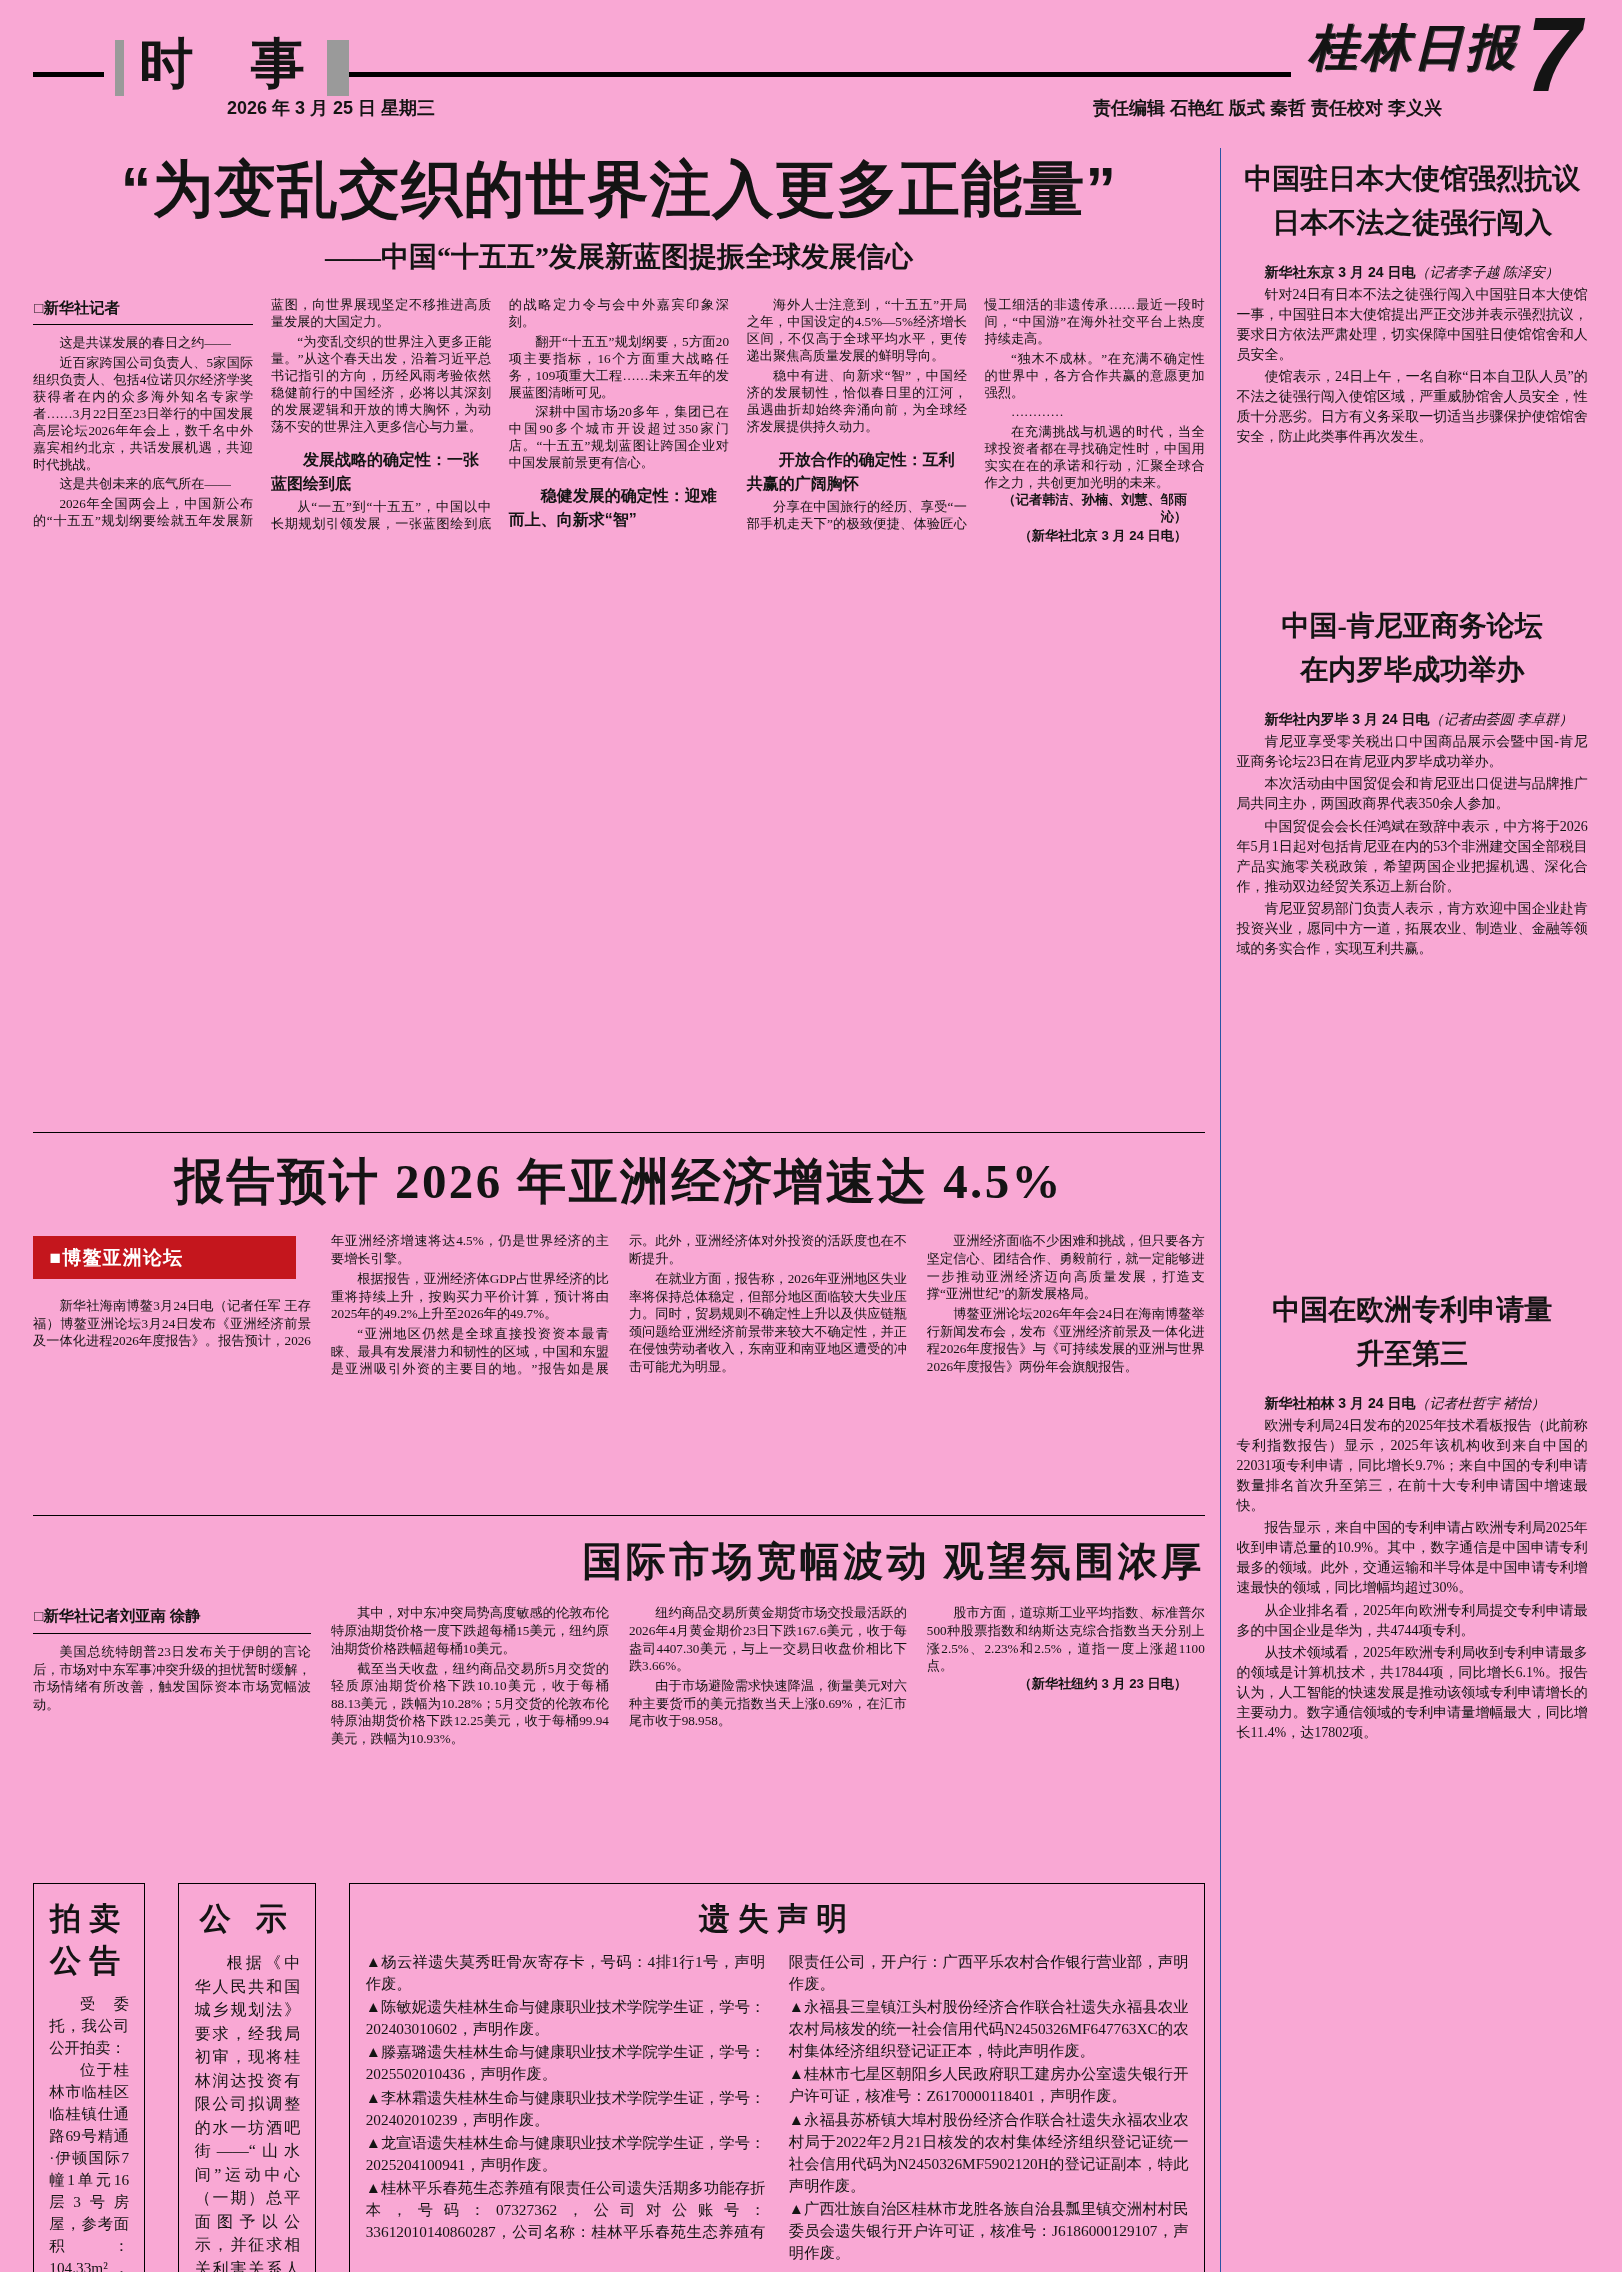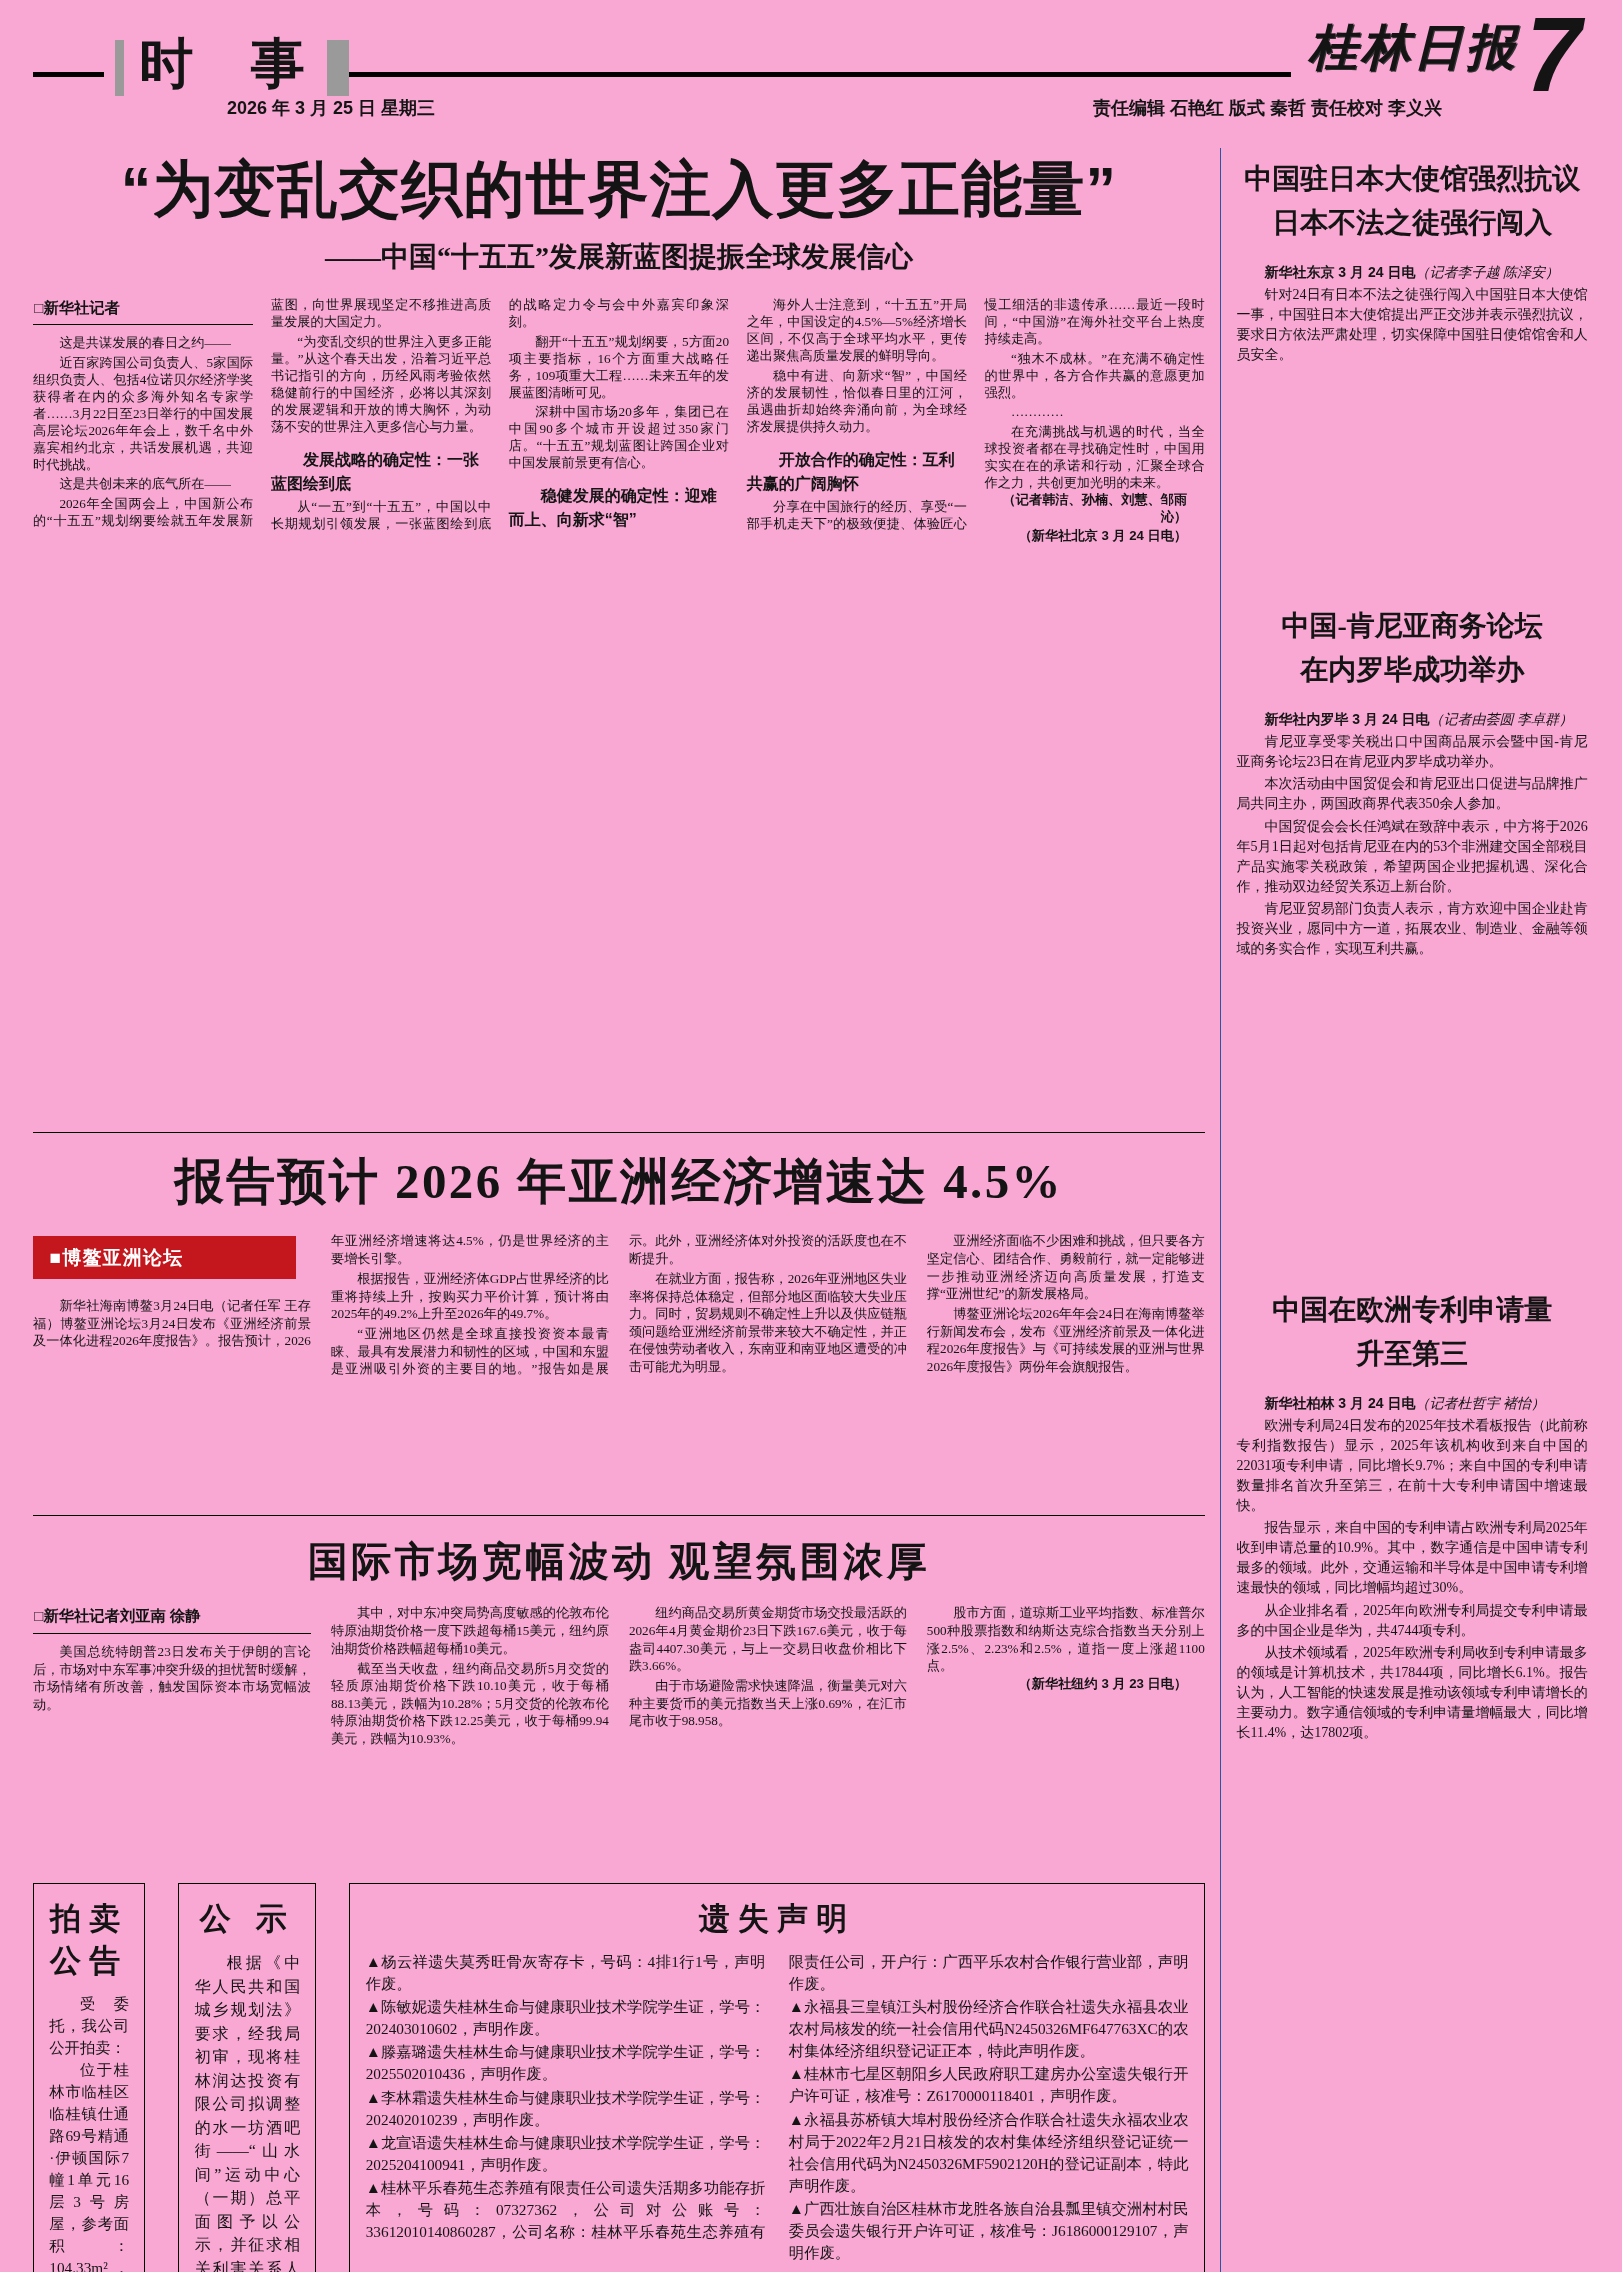--- a/index.html
+++ b/index.html
@@ -35,21 +35,21 @@
   .byline-box { font-family:"Liberation Sans", sans-serif; font-weight:bold; font-size:15.3px; border-bottom:1.8px solid #000; padding:2.4px 0 8.2px 1.2px; margin-bottom:9.4px; }
   .lead-body p, .news-body p, .aside-body p { text-indent:2em; margin-bottom:2.4px; }
   .col-subhead { font-family:"Liberation Sans", sans-serif; font-weight:900; font-size:16px; text-align:left; text-indent:2em !important; margin:13px 0 10.6px 0; line-height:1.5; }
   .sign-off { text-align:right; font-family:"Liberation Sans", sans-serif; font-weight:bold; text-indent:0 !important; padding-right:17.6px; }
   .h-rule { height:1.8px; background:#000; margin:15.3px 0 5.9px 0; }
   
   .boao-headline { text-align:center; font-size:49px; font-weight:900; letter-spacing:2.4px; margin:15.3px 0 17.6px 0; font-family:"Liberation Serif", serif; }
   .boao-body { height:267px; column-count:4; column-gap:20px; font-size:13.2px; line-height:17.6px; text-align:justify; }
   .kicker { background:#c4161d; color:#fff; font-family:"Liberation Sans", sans-serif; font-weight:900; font-size:19px; padding:13px 16.5px; margin:3.5px 15.3px 17.6px 0; letter-spacing:1.2px; }
   
-  .market-headline { text-align:center; font-size:40px; font-weight:900; letter-spacing:3.5px; margin:17.6px 0 15.3px 0; }
+  .market-headline { text-align:right; font-size:40px; font-weight:900; letter-spacing:3.5px; margin:17.6px 0 15.3px 0; }
   .market-body { height:253px; column-count:4; column-gap:20px; font-size:13.2px; line-height:17.6px; text-align:justify; }
   
   .aside-article { padding:2.4px 1.2px 0 1.2px; }
   .aside-a { min-height:447px; } .aside-b { min-height:684px; } .aside-c { min-height:517px; }
   .aside-headline { text-align:center; font-size:28px; font-weight:900; line-height:1.55; margin:10.6px 0 17.6px 0; }
   .aside-body { font-size:14px; line-height:20px; text-align:justify; }
   .dateline { font-family:"Liberation Sans", sans-serif; font-weight:bold; }
   .reporters { font-style:italic; }
   
   .notices { display:flex; gap:33px; margin-top:26px; }
@@ -187,20 +187,21 @@
 
       <div class="aside-article aside-a">
         <div class="aside-headline">
           <span>中国驻日本大使馆强烈抗议</span><br>
           <span>日本不法之徒强行闯入</span>
         </div>
         <div class="aside-body">
           <p><span class="dateline">新华社东京 3 月 24 日电</span><span class="reporters">（记者李子越  陈泽安）</span></p>
           <div>
               <p>针对24日有日本不法之徒强行闯入中国驻日本大使馆一事，中国驻日本大使馆提出严正交涉并表示强烈抗议，要求日方依法严肃处理，切实保障中国驻日使馆馆舍和人员安全。</p>
+              <p>使馆表示，24日上午，一名自称“日本自卫队人员”的不法之徒强行闯入使馆区域，严重威胁馆舍人员安全，性质十分恶劣。日方有义务采取一切适当步骤保护使馆馆舍安全，防止此类事件再次发生。</p>
             </div>
         </div>
       </div>
 
       <div class="aside-article aside-b">
         <div class="aside-headline">
           <span>中国-肯尼亚商务论坛</span><br>
           <span>在内罗毕成功举办</span>
         </div>
         <div class="aside-body">

